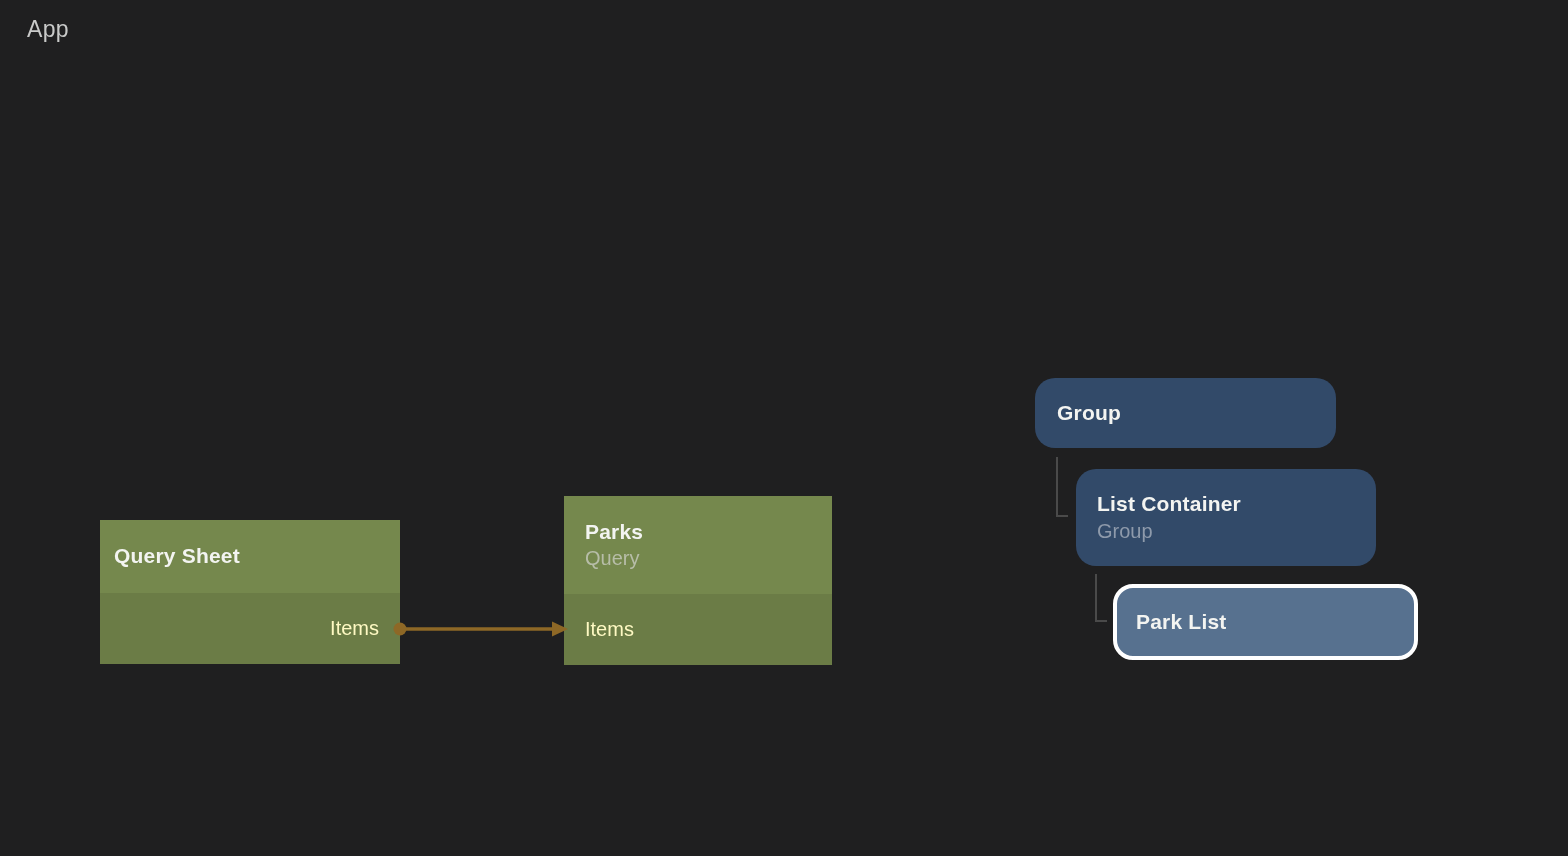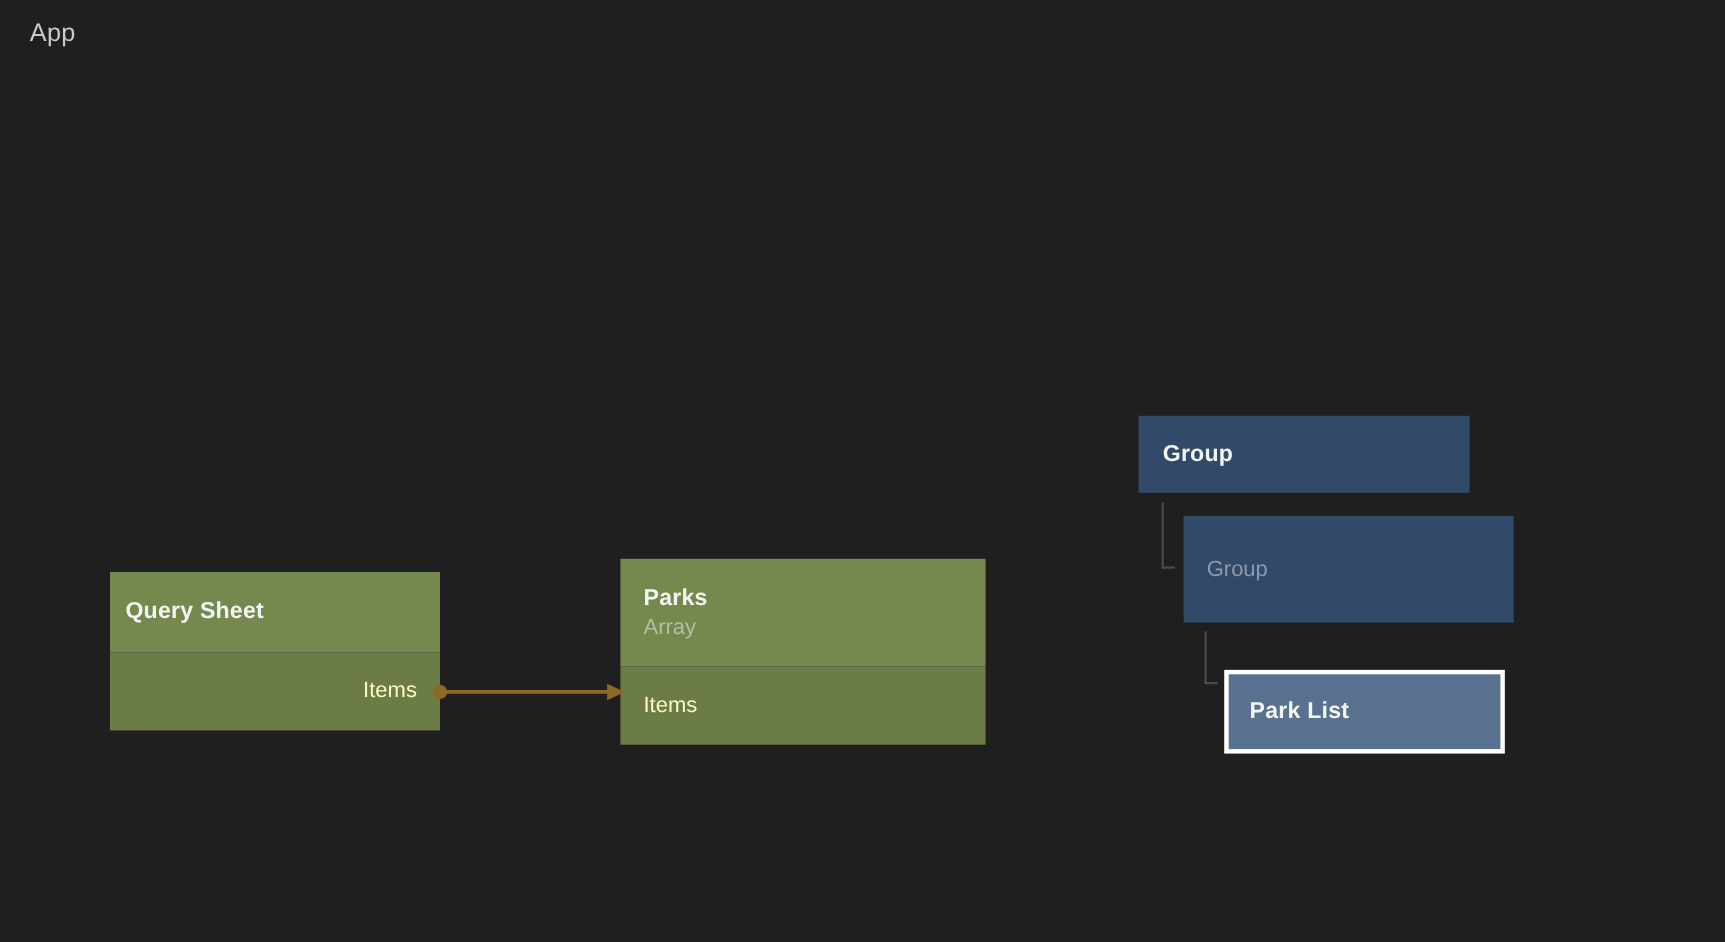--- a/index.html
+++ b/index.html
@@ -61,44 +61,44 @@
     font-weight: 400;
     color: #fef9c3;
   }
   #query-sheet-node { left: 100px; top: 520px; width: 300px; }
   #query-sheet-node .node-header { height: 73px; }
   #query-sheet-node .node-body {
     height: 71px;
     justify-content: flex-end;
     padding-right: 21px;
   }
-  #parks-node { left: 564px; top: 496px; width: 332px; margin-top: 12px; }
+  #parks-node { left: 564px; top: 496px; width: 268px; }
   #parks-node .node-header { height: 98px; padding-left: 21px; }
   #parks-node .node-body {
     height: 71px;
     justify-content: flex-start;
     padding-left: 21px;
   }
   
   .blue-node {
     background: var(--blue_node, #324a69);
     display: flex;
     flex-direction: column;
     justify-content: center;
     padding-left: 22px;
+    border-radius: 20px;
   }
   .blue-node .node-subtitle { color: var(--subtitle_blue, #8e9aab); }
   #group-node { left: 1035px; top: 378px; width: 301px; height: 70px; }
   #list-container-node { left: 1076px; top: 469px; width: 300px; height: 97px; padding-left: 21px; }
   #park-list-node {
-    left: 1113px; top: 584px; width: 255px; height: 76px;
+    left: 1113px; top: 584px; width: 305px; height: 76px;
     background: var(--blue_selected, #57718f);
     border: 4px solid var(--selection_border, #ffffff);
     padding-left: 19px;
-    margin-top: 25px;
   }
   
   .tree-elbow {
     position: absolute;
     border-left: 2px solid var(--tree_line, #4a4a4a);
     border-bottom: 2px solid var(--tree_line, #4a4a4a);
     box-sizing: border-box;
   }
   #tree-elbow-1 { left: 1056px; top: 457px; width: 12px; height: 60px; }
   #tree-elbow-2 { left: 1095px; top: 574px; width: 12px; height: 48px; }
@@ -126,40 +126,41 @@
       <div class="node-title">Query Sheet</div>
     </div>
     <div class="node-body">
       <div class="port-label">Items</div>
     </div>
   </div>
 
   <div class="node green-node" id="parks-node">
     <div class="node-header">
       <div class="node-title">Parks</div>
-      <div class="node-subtitle">Array</div>
+      <div class="node-subtitle">Query</div>
     </div>
     <div class="node-body">
       <div class="port-label">Items</div>
     </div>
   </div>
 
   <svg id="connection-svg" viewBox="0 0 185 24" xmlns="http://www.w3.org/2000/svg">
     <circle class="wire-fill" cx="10" cy="11" r="6.5"></circle>
     <line class="wire-stroke" x1="10" y1="11" x2="163" y2="11"></line>
     <polygon class="wire-fill" points="162,3.5 178,11 162,18.5"></polygon>
   </svg>
 
   <div class="node blue-node" id="group-node">
     <div class="node-title">Group</div>
   </div>
 
   <div class="tree-elbow" id="tree-elbow-1"></div>
 
   <div class="node blue-node" id="list-container-node">
+    <div class="node-title">List Container</div>
     <div class="node-subtitle">Group</div>
   </div>
 
   <div class="tree-elbow" id="tree-elbow-2"></div>
 
   <div class="node blue-node" id="park-list-node">
     <div class="node-title">Park List</div>
   </div>
 
 </div>

